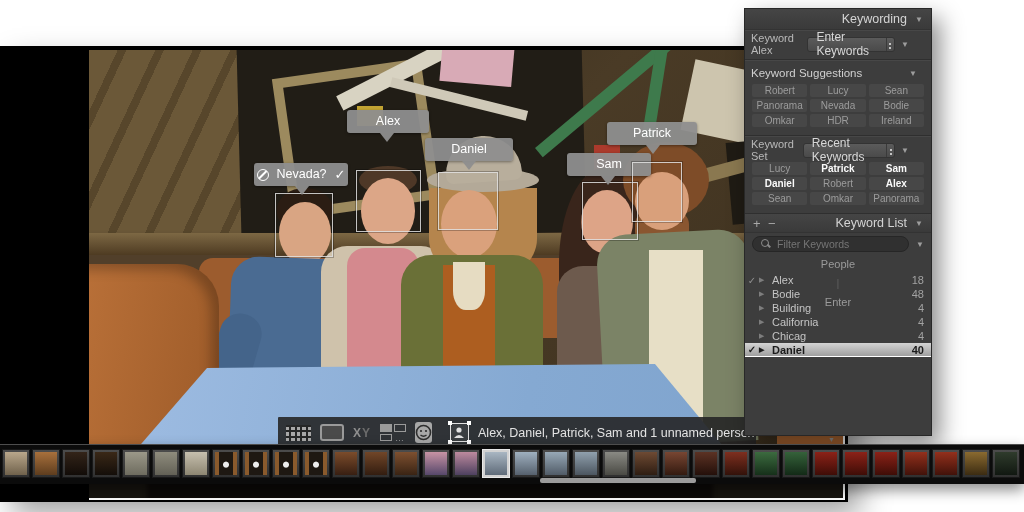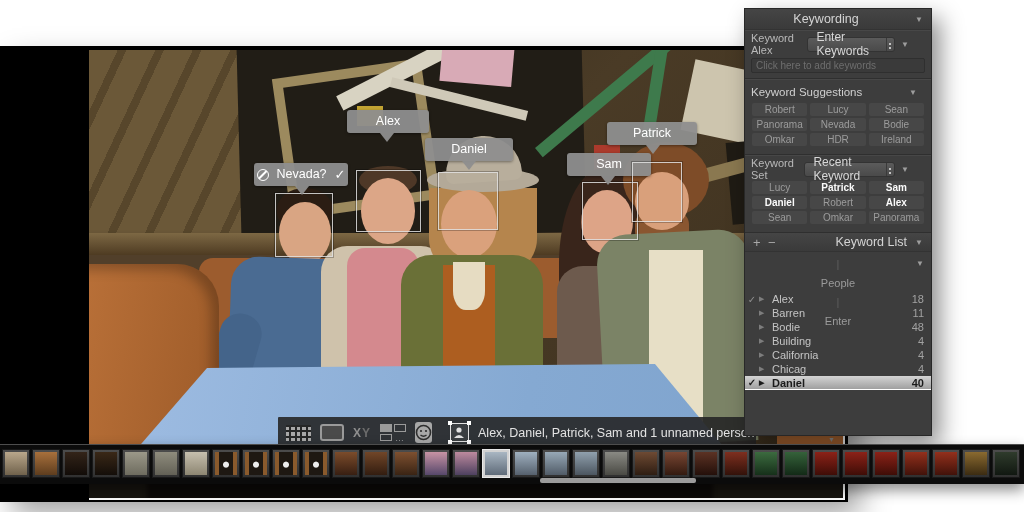--- a/index.html
+++ b/index.html
@@ -90,21 +90,21 @@
   .region-glyph { position:relative; width:19px; height:19px; border:1.5px solid #e2e2e2; background:rgba(255,255,255,.06); }
   .region-glyph i { position:absolute; width:4px; height:4px; background:#fff; }
   .region-glyph .tl{ left:-3px; top:-3px; } .region-glyph .tr{ right:-3px; top:-3px; }
   .region-glyph .bl{ left:-3px; bottom:-3px; } .region-glyph .br{ right:-3px; bottom:-3px; }
   .tb-status { color:#e3e3e3; font-size:12.5px; white-space:nowrap; }
 
   
   .kw-panel { position:absolute; left:744px; top:8px; width:188px; height:428px;
               background:#3d3d3d; border:1px solid #282828;
               box-shadow:8px 10px 22px rgba(0,0,0,.45); font-size:11px; color:#b9b9b9; }
-  .kw-header { position:relative; height:21px; line-height:21px; text-align:center;
+  .kw-header { position:relative; height:21px; line-height:21px; text-align:right;
                padding-right:24px; font-size:12.5px; color:#d4d4d4;
                background:linear-gradient(#454545,#3a3a3a); border-bottom:1px solid #333; }
   .tri { color:#9d9d9d; font-size:8px; }
   .kw-header .tri, .sec-head .tri { position:absolute; right:8px; top:50%; transform:translateY(-50%); }
 
   .sec { padding:4px 6px 5px; border-bottom:1px solid #2f2f2f; box-shadow:0 1px 0 #474747 inset; }
   .row-flex { position:relative; display:flex; align-items:center; gap:6px; height:20px; padding-right:16px; }
   .dd-btn { display:flex; align-items:center; height:15px; background:linear-gradient(#5b5b5b,#4a4a4a);
             border:1px solid #333; border-radius:3px; color:#d8d8d8; font-size:12px;
             padding:0 0 0 8px; margin-left:auto; }
@@ -308,21 +308,20 @@
 
   <div class="sec">
     <div class="row-flex">
       <span>Keyword Alex</span>
       <span class="dd-btn">
         <span>Enter Keywords</span>
           <span class="spin"></span>
       </span>
       <span class="tri">▼</span>
     </div>
-    <div class="kw-addbox">Click here to add keywords</div>
   </div>
 
   <div class="sec">
     <div class="sec-head">
       <span>Keyword Suggestions</span>
       <span class="tri">▼</span>
     </div>
     <div class="btn-grid" id="suggestion-grid">
         <div class="kw-chip">Robert</div>
         <div class="kw-chip">Lucy</div>
@@ -333,21 +332,21 @@
         <div class="kw-chip">Omkar</div>
         <div class="kw-chip">HDR</div>
         <div class="kw-chip">Ireland</div>
       </div>
   </div>
 
   <div class="sec">
     <div class="row-flex">
       <span>Keyword Set</span>
       <span class="dd-btn">
-        <span>Recent Keyword</span>
+        <span>Recent Keywords</span>
           <span class="spin"></span>
       </span>
       <span class="tri">▼</span>
     </div>
     <div class="btn-grid" id="set-grid">
         <div class="kw-chip">Lucy</div>
         <div class="kw-chip active">Patrick</div>
         <div class="kw-chip active">Sam</div>
         <div class="kw-chip active">Daniel</div>
         <div class="kw-chip">Robert</div>
@@ -359,46 +358,44 @@
   </div>
 
   <div class="list-head">
     <span class="pm">+</span>
     <span class="pm">−</span>
     <span class="list-title">Keyword List</span>
     <span class="tri" style="position:absolute;right:8px;top:50%;transform:translateY(-50%);">▼</span>
   </div>
 
   <div class="filter-row">
+    <div class="filter-pill">
+      <span class="mag"></span>
+      <span>Filter Keywords</span>
+    </div>
     <span class="tri">▼</span>
   </div>
 
   <div class="kw-tabs" id="kw-tabs">
       <span class="kw-tab active">All</span>
       <span class="tab-sep">|</span>
       <span class="kw-tab">People</span>
       <span class="tab-sep">|</span>
       <span class="kw-tab">Enter</span>
     </div>
   <div class="kw-rows" id="kw-rows">
       <div class="kw-row">
         <span class="chk">✓</span>
         <span class="dis">▶</span>
         <span class="nm">Alex</span>
         <span class="ct">18</span>
       </div>
       <div class="kw-row">
         <span class="chk"></span>
         <span class="dis">▶</span>
-        <span class="nm">Barren</span>
-        <span class="ct">11</span>
-      </div>
-      <div class="kw-row">
-        <span class="chk"></span>
-        <span class="dis">▶</span>
         <span class="nm">Bodie</span>
         <span class="ct">48</span>
       </div>
       <div class="kw-row">
         <span class="chk"></span>
         <span class="dis">▶</span>
         <span class="nm">Building</span>
         <span class="ct">4</span>
       </div>
       <div class="kw-row">

